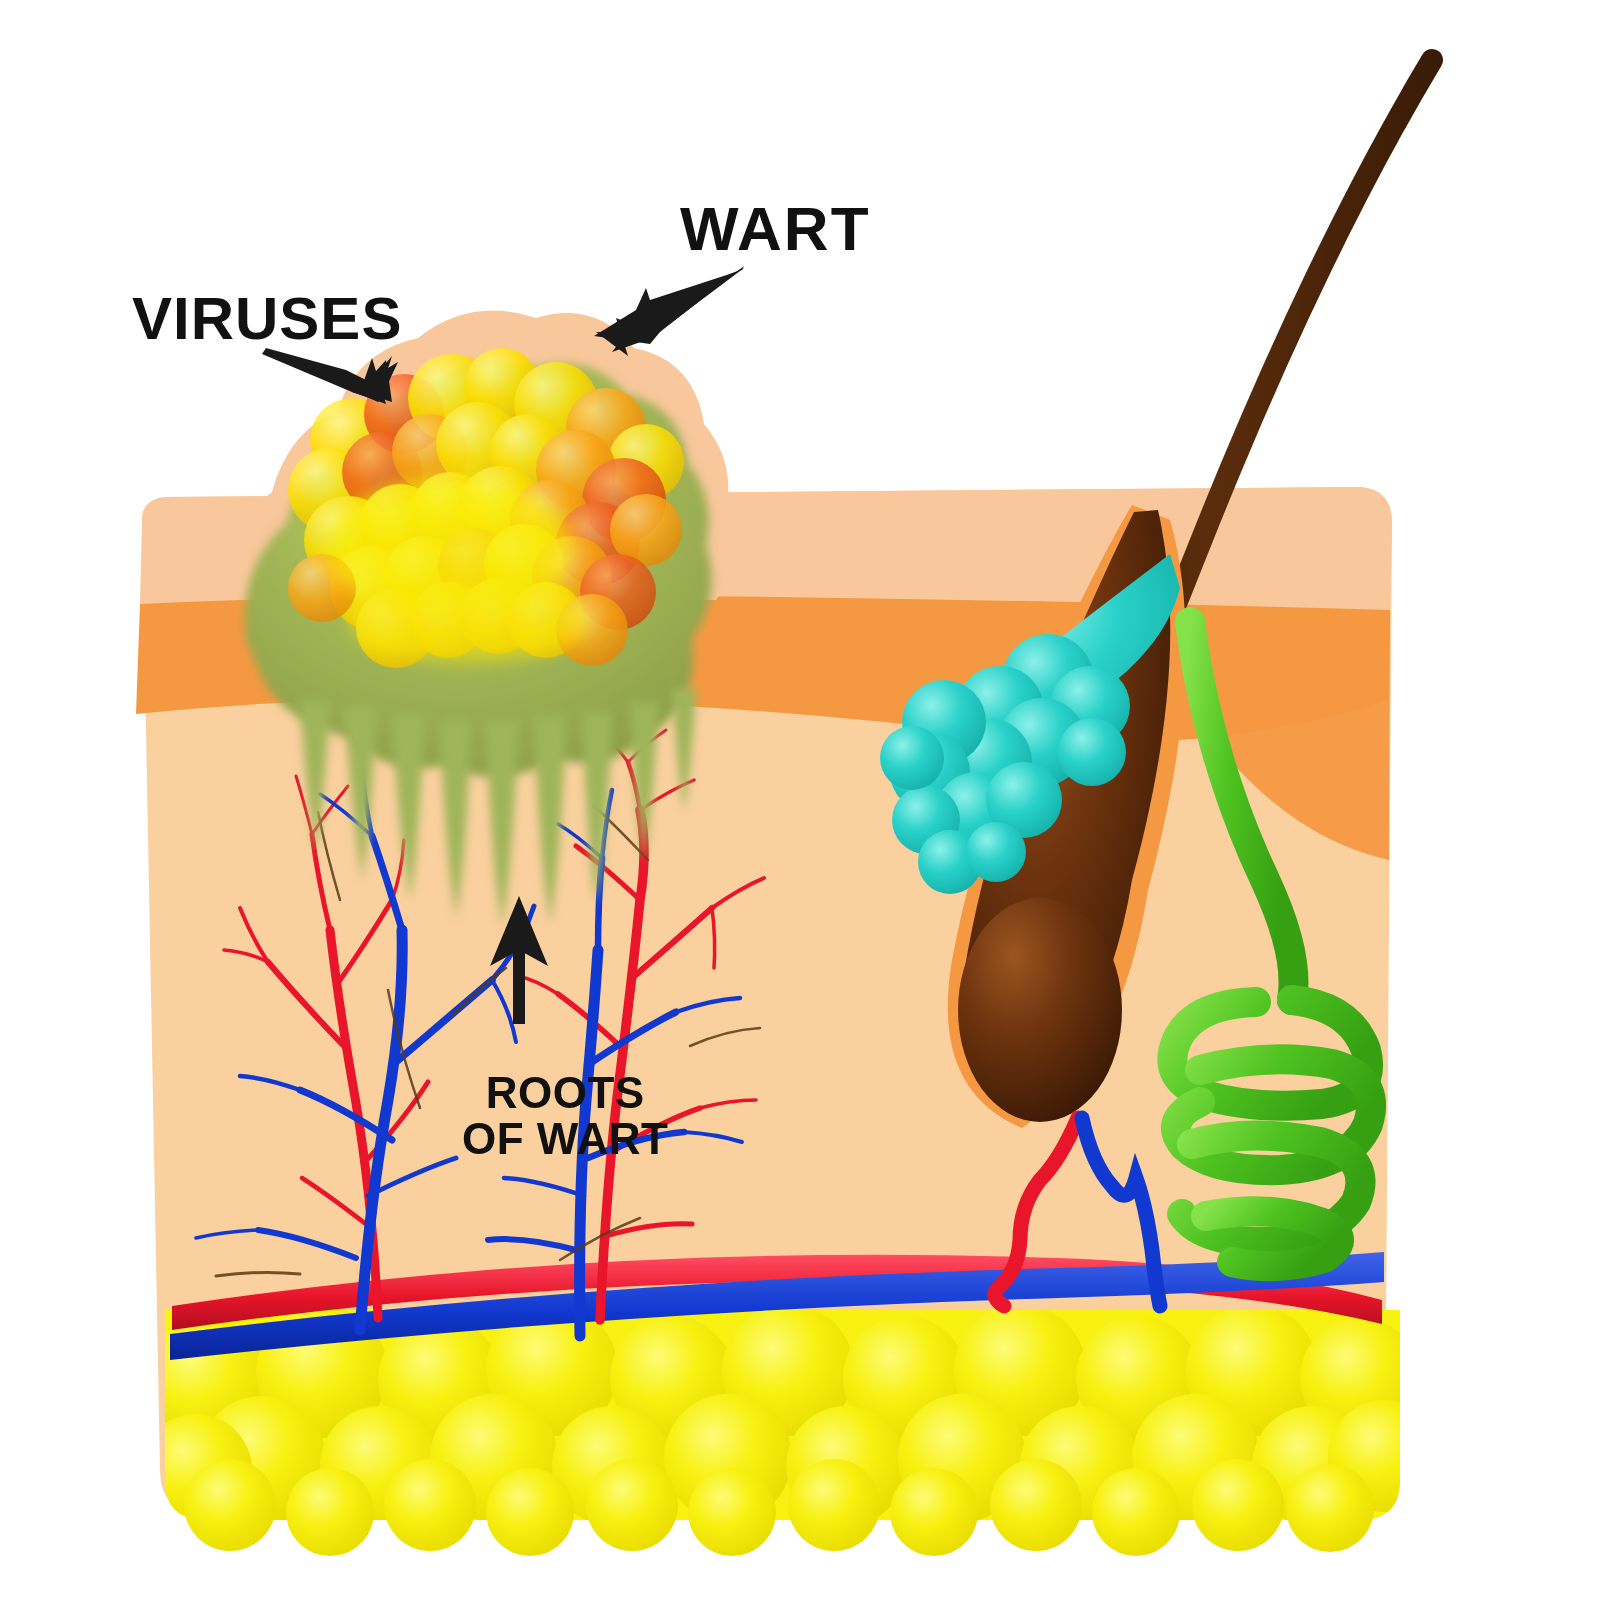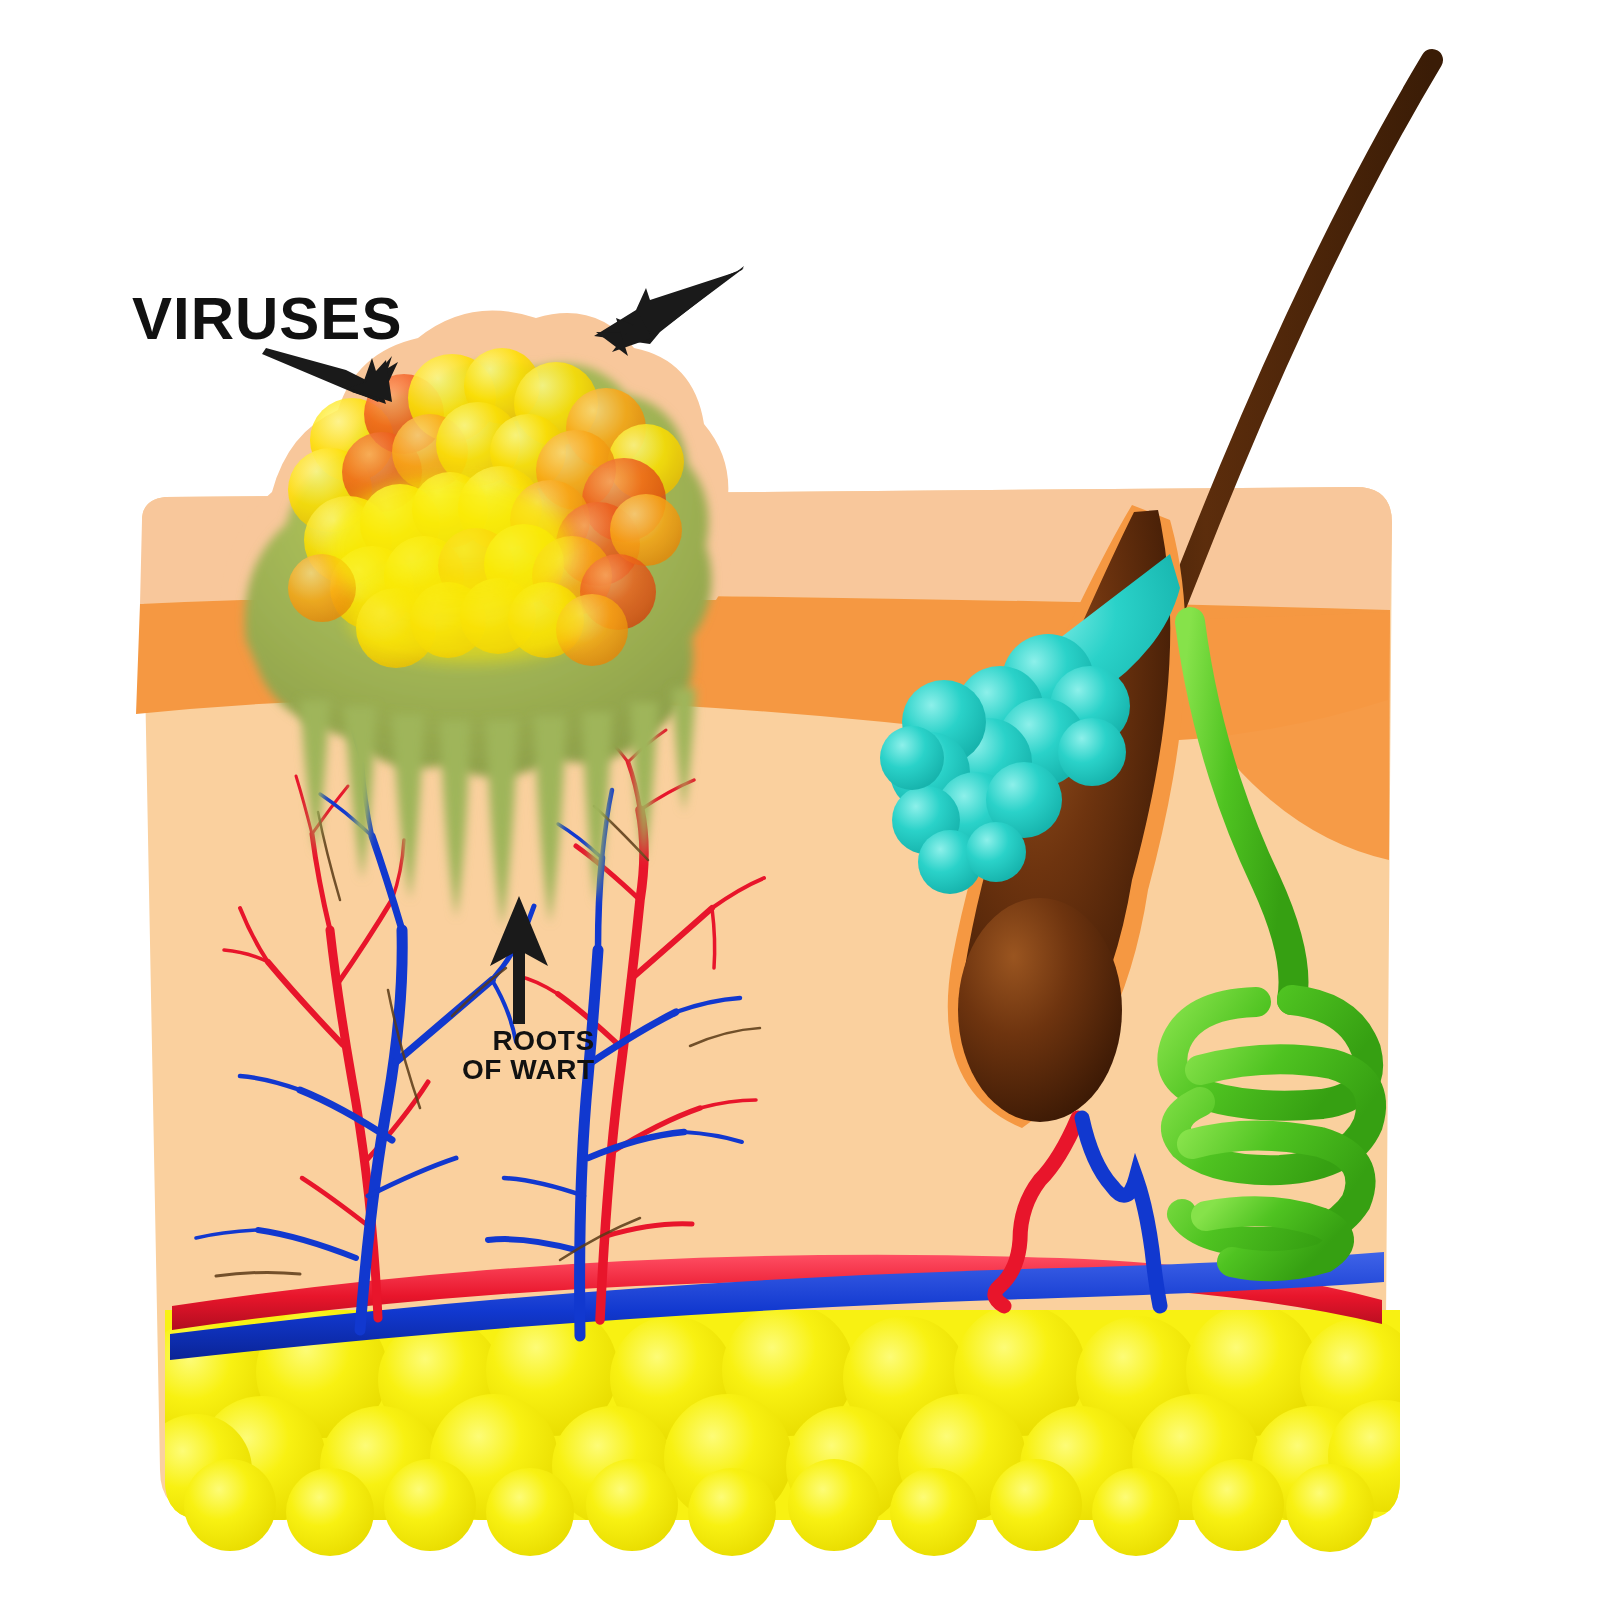--- a/index.html
+++ b/index.html
@@ -4,21 +4,21 @@
 <style>
   html,body{margin:0;padding:0;background:#ffffff;}
   body{width:1600px;height:1600px;overflow:hidden;
        font-family:"Liberation Sans","DejaVu Sans",sans-serif;}
   #stage{position:relative;width:1600px;height:1600px;background:#ffffff;}
   #art{position:absolute;inset:0;width:1600px;height:1600px;}
   .lbl{position:absolute;font-weight:bold;color:#111111;letter-spacing:.5px;
        white-space:pre;line-height:1.05;}
   #lbl-wart{left:680px;top:196px;font-size:62px;letter-spacing:2px;}
   #lbl-viruses{left:132px;top:287px;font-size:60px;letter-spacing:1px;}
-  #lbl-roots{left:462px;top:1026px;font-size:28px;text-align:right;letter-spacing:.5px;}
+  #lbl-roots{left:462px;top:1070px;font-size:44px;text-align:center;letter-spacing:.5px;}
 </style>
 </head>
 <body>
 
 <div id="stage">
 
 <svg id="art" viewBox="0 0 1600 1600">
   <defs>
     <radialGradient id="gFat" cx="38%" cy="33%" r="72%">
       <stop offset="0%" stop-color="#fdfc77"></stop>
@@ -392,17 +392,18 @@
       <path d="M348,388 L392,402 L386,360 L366,382 Z"></path>
     </g>
 
     <g>
       <rect x="513" y="942" width="12" height="82"></rect>
       <path d="M519,896 L548,966 L519,950 L490,966 Z"></path>
     </g>
   </g>
 </svg>
 
+<div class="lbl" id="lbl-wart">WART</div>
 <div class="lbl" id="lbl-viruses">VIRUSES</div>
 <div class="lbl" id="lbl-roots">ROOTS
 OF WART</div>
 
 </div>
 
 </body></html>

